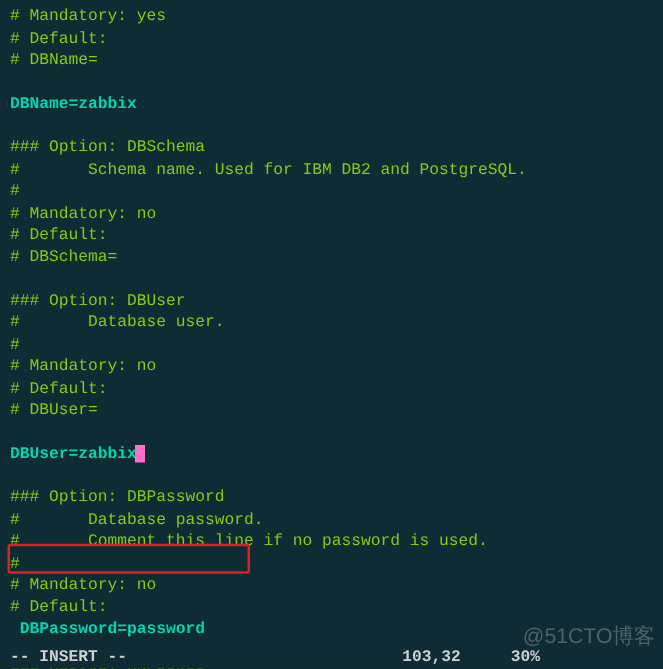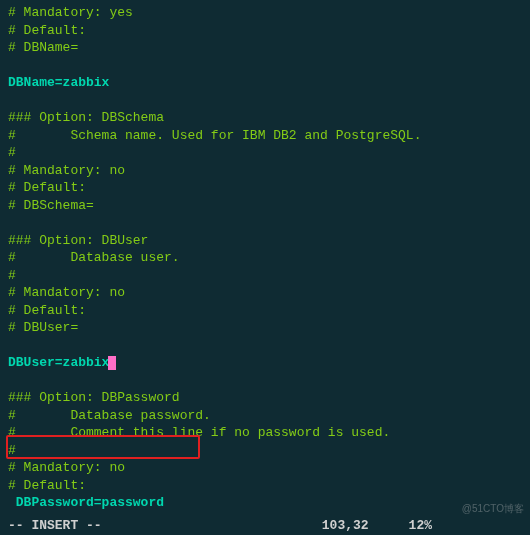--- a/index.html
+++ b/index.html
@@ -55,32 +55,32 @@
     background: #0f2b33;
   }
   .status-mode { flex: 0 0 auto; }
   .status-spacer { flex: 1 1 auto; }
   .status-pos { flex: 0 0 auto; margin-right: 40px; }
   .status-pct { flex: 0 0 auto; }
   .watermark {
     position: absolute;
     right: 6px;
     bottom: 18px;
-    font-size: 10px;
+    font-size: 17px;
     color: rgba(200,200,200,0.35);
     font-family: sans-serif;
   }
 </style>
 </head>
 <body>
 
 <div class="editor" id="editor"><span class="line"><span class="comment"># Mandatory: yes</span></span><span class="line"><span class="comment"># Default:</span></span><span class="line"><span class="comment"># DBName=</span></span><span class="line">&nbsp;</span><span class="line"><span class="directive">DBName=zabbix</span></span><span class="line">&nbsp;</span><span class="line"><span class="comment">### Option: DBSchema</span></span><span class="line"><span class="comment">#       Schema name. Used for IBM DB2 and PostgreSQL.</span></span><span class="line"><span class="comment">#</span></span><span class="line"><span class="comment"># Mandatory: no</span></span><span class="line"><span class="comment"># Default:</span></span><span class="line"><span class="comment"># DBSchema=</span></span><span class="line">&nbsp;</span><span class="line"><span class="comment">### Option: DBUser</span></span><span class="line"><span class="comment">#       Database user.</span></span><span class="line"><span class="comment">#</span></span><span class="line"><span class="comment"># Mandatory: no</span></span><span class="line"><span class="comment"># Default:</span></span><span class="line"><span class="comment"># DBUser=</span></span><span class="line">&nbsp;</span><span class="line"><span class="directive">DBUser=zabbix</span><span class="cursor"></span></span><span class="line">&nbsp;</span><span class="line"><span class="comment">### Option: DBPassword</span></span><span class="line"><span class="comment">#       Database password.</span></span><span class="line"><span class="comment">#       Comment this line if no password is used.</span></span><span class="line"><span class="comment">#</span></span><span class="line"><span class="comment"># Mandatory: no</span></span><span class="line"><span class="comment"># Default:</span></span><span class="line"><span class="directive"> DBPassword=password</span></span><span class="line">&nbsp;</span><span class="line"><span class="comment">### Option: DBSocket</span></span></div>
 
 <div class="highlight-box"></div>
 
 <div class="watermark">@51CTO博客</div>
 
 <div class="status-bar">
   <span class="status-mode">-- INSERT --</span>
   <span class="status-spacer"></span>
   <span class="status-pos">103,32</span>
-  <span class="status-pct">12%</span>
+  <span class="status-pct">30%</span>
 </div>
 
 </body></html>

